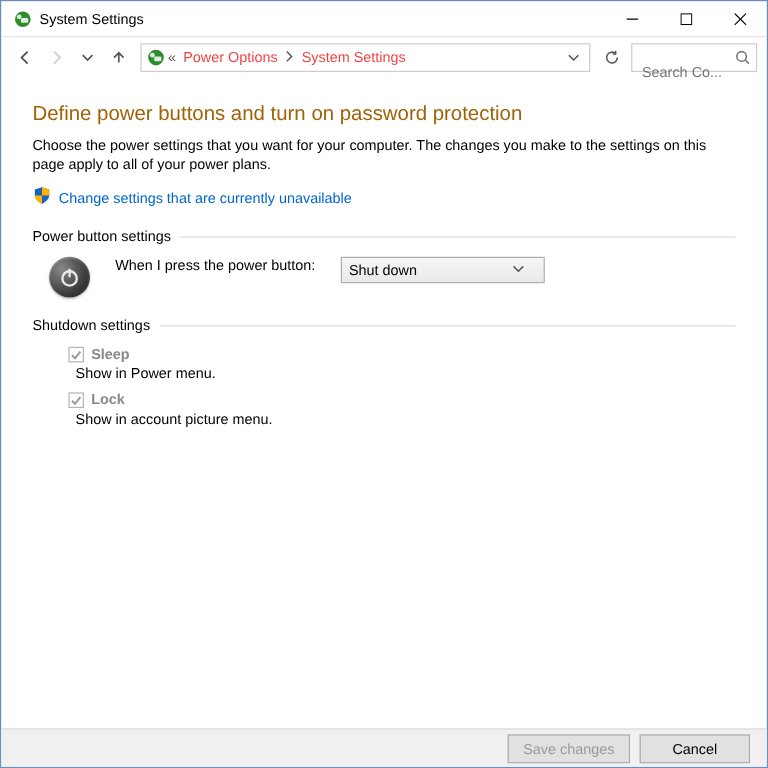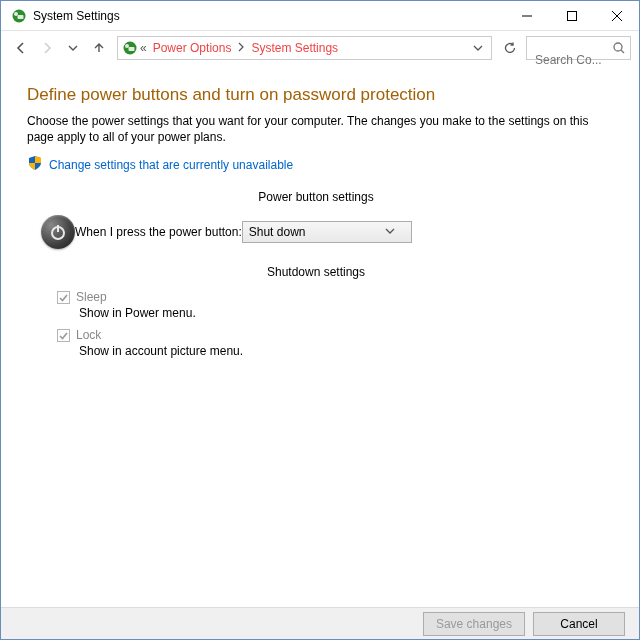--- a/index.html
+++ b/index.html
@@ -111,32 +111,31 @@
     margin-bottom: 16px;
   }
   .shield-line a {
     color: #0066cc; text-decoration: none;
   }
 
   .group-header {
     display: flex; align-items: center;
     margin: 6px 0 10px 0;
     color: #000;
-    flex-direction: column;
   }
   .group-header .label { white-space: nowrap; margin-right: 8px; }
   .group-header .line {
     flex: 1 1 auto;
     height: 1px;
     background: #dcdcdc;
   }
 
   .power-row {
-    display: flex; align-items: center;
-    gap: 0;
+    display: flex; align-items: flex-start;
+    gap: 21px;
     margin: 4px 0 16px 14px;
   }
   .power-icon-circle {
     width: 34px; height: 34px;
     border-radius: 50%;
     background: radial-gradient(circle at 30% 30%, #888, #3e3e3e 60%, #1a1a1a 100%);
     display: inline-flex; align-items: center; justify-content: center;
     box-shadow: inset 0 1px 2px rgba(255,255,255,.3), 0 1px 2px rgba(0,0,0,.3);
   }
   .combo {
@@ -149,23 +148,23 @@
   }
   .combo .val { flex: 1 1 auto; }
   .combo .chev { color: #555; }
 
   .chk-row {
     margin-left: 30px;
     margin-bottom: 2px;
     display: flex; align-items: center; gap: 6px;
     color: #888;
   }
-  .chk-row .cap { font-weight: 400; color: #888; }
+  .chk-row .cap { font-weight: 700; color: #888; }
   .chk-sub {
-    margin-left: 52px;
+    margin-left: 36px;
     color: #000;
     margin-bottom: 8px;
   }
   .chk {
     width: 13px; height: 13px;
     border: 1px solid #b5b5b5;
     background: #fdfdfd;
     display: inline-flex; align-items: center; justify-content: center;
   }
 

